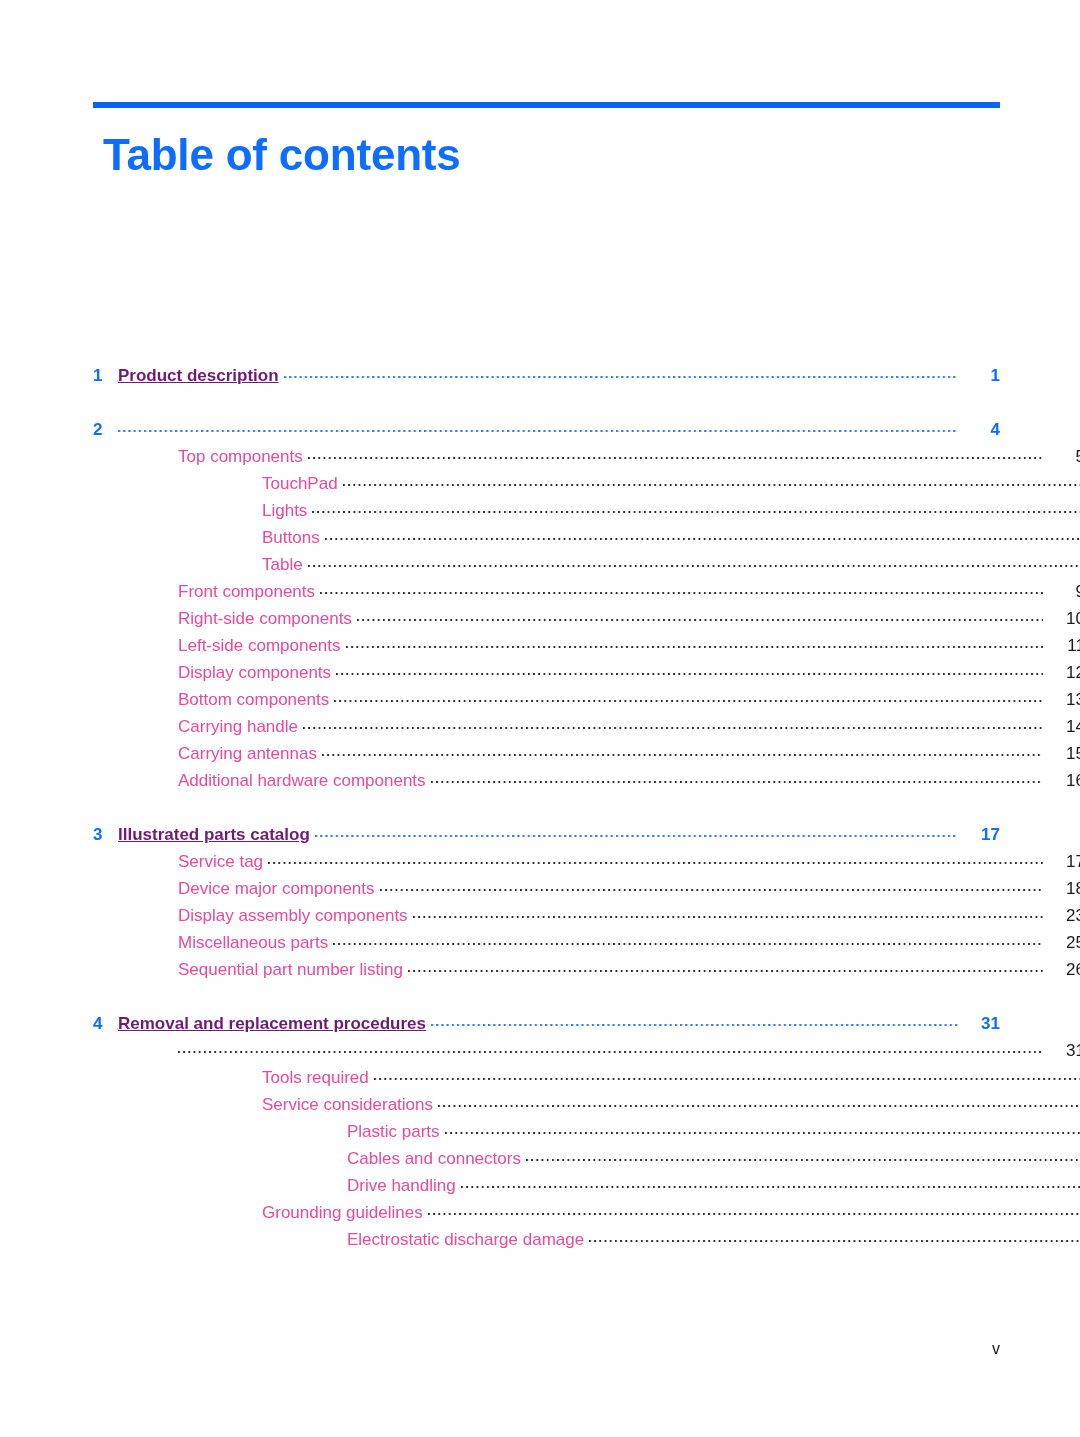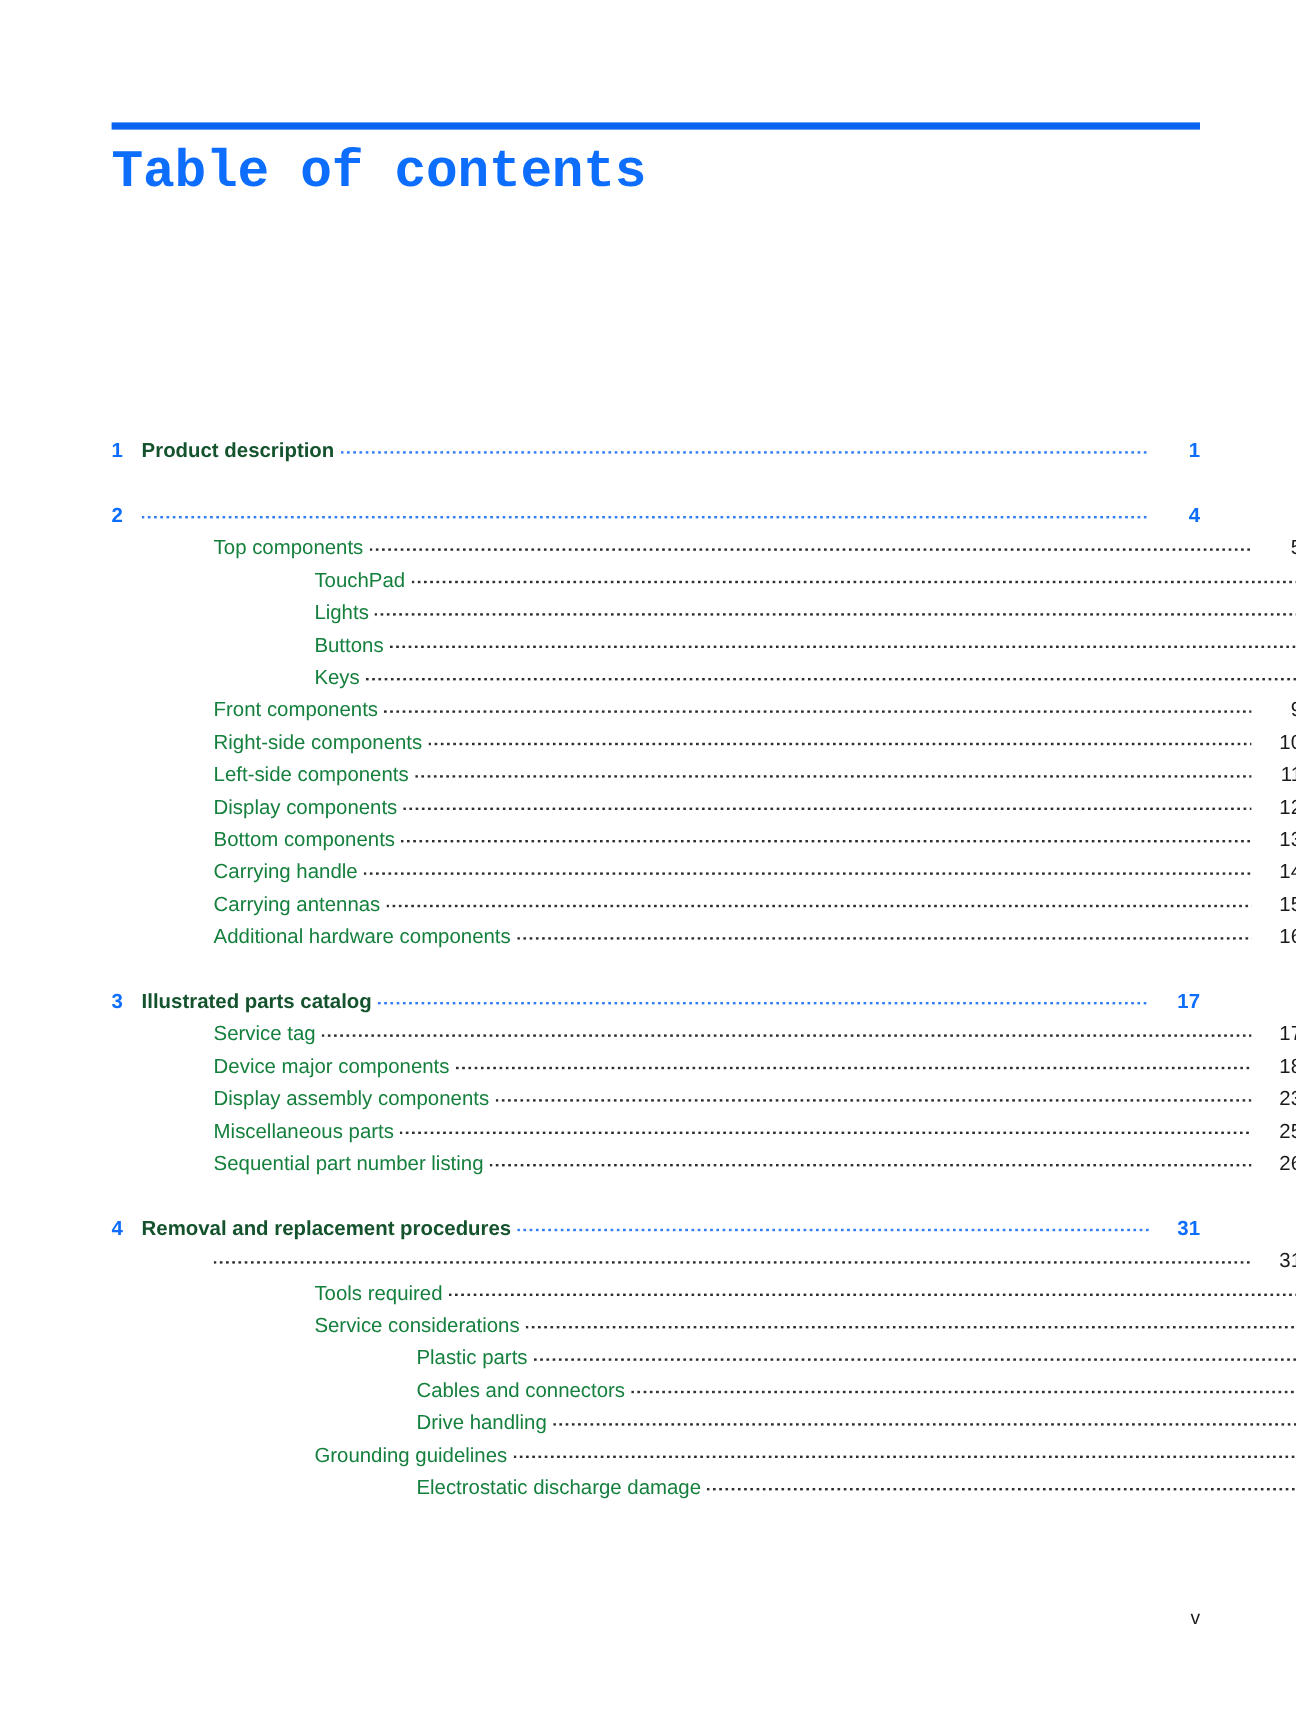--- a/index.html
+++ b/index.html
@@ -28,28 +28,28 @@
     left: 93px;
     top: 102px;
     width: 907px;
   }
   .heading-rule {
     width: 100%;
     height: 6px;
     background: #0a64f0;
   }
   .page-title {
-    margin: 0;
+    margin: 10px;
     padding-top: 12px;
     font-size: 44px;
     font-weight: bold;
     line-height: 1.12;
     color: #0d6efd;
     letter-spacing: -0.2px;
-    font-family: Liberation Mono, monospace;
+    font-family: Liberation Sans, sans-serif;
   }
 
   
   .toc {
     position: absolute;
     left: 93px;
     top: 362px;
     width: 907px;
   }
 
@@ -74,27 +74,28 @@
   .chap-num {
     color: #0d6efd;
     font-weight: bold;
     font-size: 17px;
     width: 25px;
     flex: 0 0 25px;
   }
 
   .entry-label {
     font-size: 17px;
-    color: #15803d;
+    color: #ec4899;
     flex: 0 0 auto;
     padding-right: 5px;
   }
   .toc-entry.chapter .entry-label {
-    color: #14532d;
+    color: #701a75;
     font-weight: bold;
+    text-decoration: underline;
   }
 
   
   .leader {
     flex: 1 1 auto;
     position: relative;
     height: 17px;
     overflow: hidden;
     margin: 0 4px 0 0;
   }
@@ -175,21 +176,21 @@
       </div>
       <div class="toc-entry lvl-2">
         <span class="entry-label">Lights</span>
         <span class="leader"></span>
       </div>
       <div class="toc-entry lvl-2">
         <span class="entry-label">Buttons</span>
         <span class="leader"></span>
       </div>
       <div class="toc-entry lvl-2">
-        <span class="entry-label">Keys</span>
+        <span class="entry-label">Table</span>
         <span class="leader"></span>
       </div>
       <div class="toc-entry lvl-1">
         <span class="entry-label">Front components</span>
         <span class="leader"></span>
         <span class="entry-page">9</span>
       </div>
       <div class="toc-entry lvl-1">
         <span class="entry-label">Right-side components</span>
         <span class="leader"></span>

